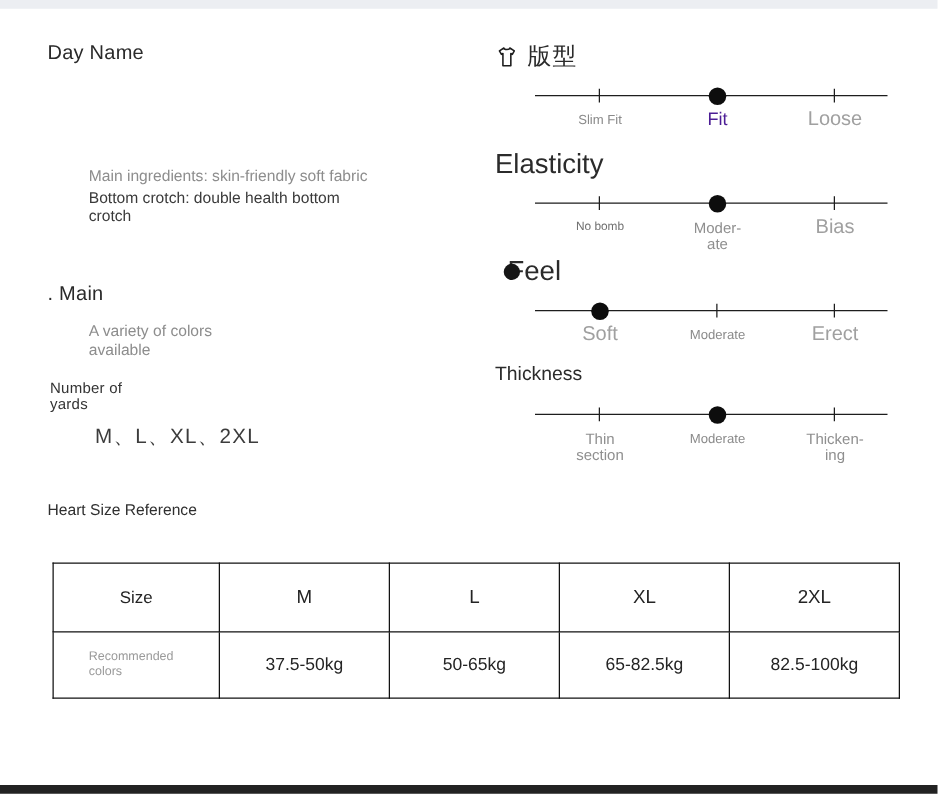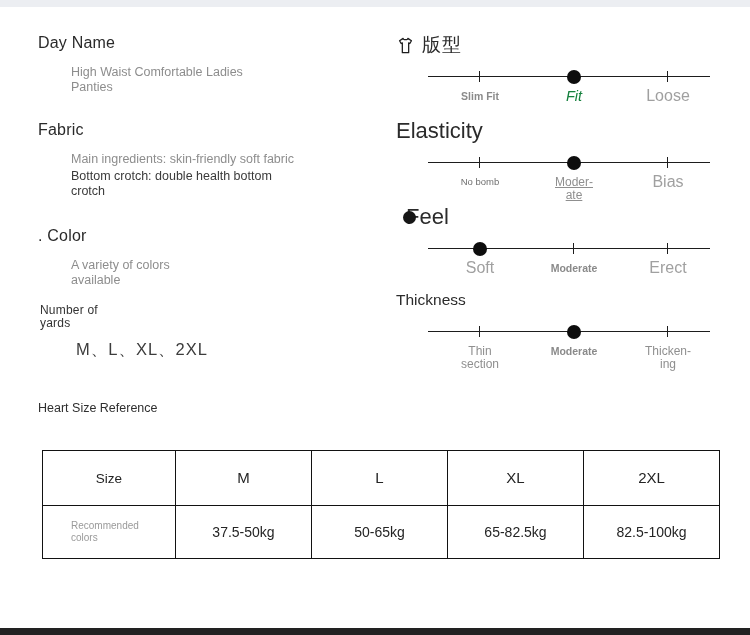--- a/index.html
+++ b/index.html
@@ -159,23 +159,23 @@
   .scale-label {
     position: absolute;
     top: 0;
     transform: translateX(-50%);
     text-align: center;
     line-height: 12.5px;
     color: #9a9a9a;
     white-space: pre-line;
   }
   .sz-xs { font-size: 9.5px; color: #6f6f6f; }
-  .sz-s  { font-size: 10.5px; color: #8a8a8a; font-weight: bold; }
+  .sz-s  { font-size: 10.5px; color: #8a8a8a; }
   .sz-m  { font-size: 12px; color: #8f8f8f; }
-  .sz-l  { font-size: 14.5px; color: #15803d; font-style: italic; }
+  .sz-l  { font-size: 14.5px; color: #4c1d95; }
   .sz-xl { font-size: 16px; color: #a0a0a0; }
 
   
   .size-table {
     position: absolute;
     left: 42px;
     top: 450px;
     width: 678px;
     border-collapse: collapse;
     table-layout: fixed;
@@ -209,31 +209,29 @@
 <body>
 
 <div class="page">
 
   <div class="top-band"></div>
 
   <div class="left-col">
 
     <div class="spec-block" style="top:0px; left:0px;">
       <div class="spec-title">Day Name</div>
-      <div class="spec-value" style="margin-top:13px; margin-left:33px; width:190px;">High Waist Comfortable Ladies Panties</div>
     </div>
 
     <div class="spec-block" style="top:87px; left:0px;">
-      <div class="spec-title">Fabric</div>
       <div class="spec-value" style="margin-top:13px; margin-left:33px; width:232px;">Main ingredients: skin-friendly soft fabric</div>
       <div class="spec-value dark" style="margin-top:2px; margin-left:33px; width:232px;">Bottom crotch: double health bottom crotch</div>
     </div>
 
     <div class="spec-block" style="top:193px; left:0px;">
-      <div class="spec-title">. Color</div>
+      <div class="spec-title">. Main</div>
       <div class="spec-value" style="margin-top:13px; margin-left:33px; width:138px;">A variety of colors available</div>
     </div>
 
     <div class="spec-block" style="top:270px; left:2px;">
       <div class="spec-title small" style="width:72px; white-space:normal;">Number of yards</div>
       <div class="spec-value big" style="margin-top:12px; margin-left:36px;">M、L、XL、2XL</div>
     </div>
 
   </div>
 
@@ -271,21 +269,21 @@
       </div>
       <div class="track-wrap" style="margin-top:10px;">
         <div class="track"></div>
         <div class="tick" style="left:51px;"></div>
         <div class="tick" style="left:145px;"></div>
         <div class="tick" style="left:239px;"></div>
         <div class="knob" style="left:146px;"></div>
       </div>
       <div class="scale-labels" style="margin-top:2px;">
         <div class="scale-label sz-xs" style="left:52px;">No bomb</div>
-        <div class="scale-label sz-m" style="left:146px;text-decoration:underline;">Moder-
+        <div class="scale-label sz-m" style="left:146px;">Moder-
 ate</div>
         <div class="scale-label sz-xl" style="left:240px;">Bias</div>
       </div>
     </div>
 
     <div class="slider-group" style="top:172px;">
       <div class="slider-head">
         <span class="dot-icon"></span>
         <span class="slider-head-label" style="margin-left:10px;">Feel</span>
       </div>

